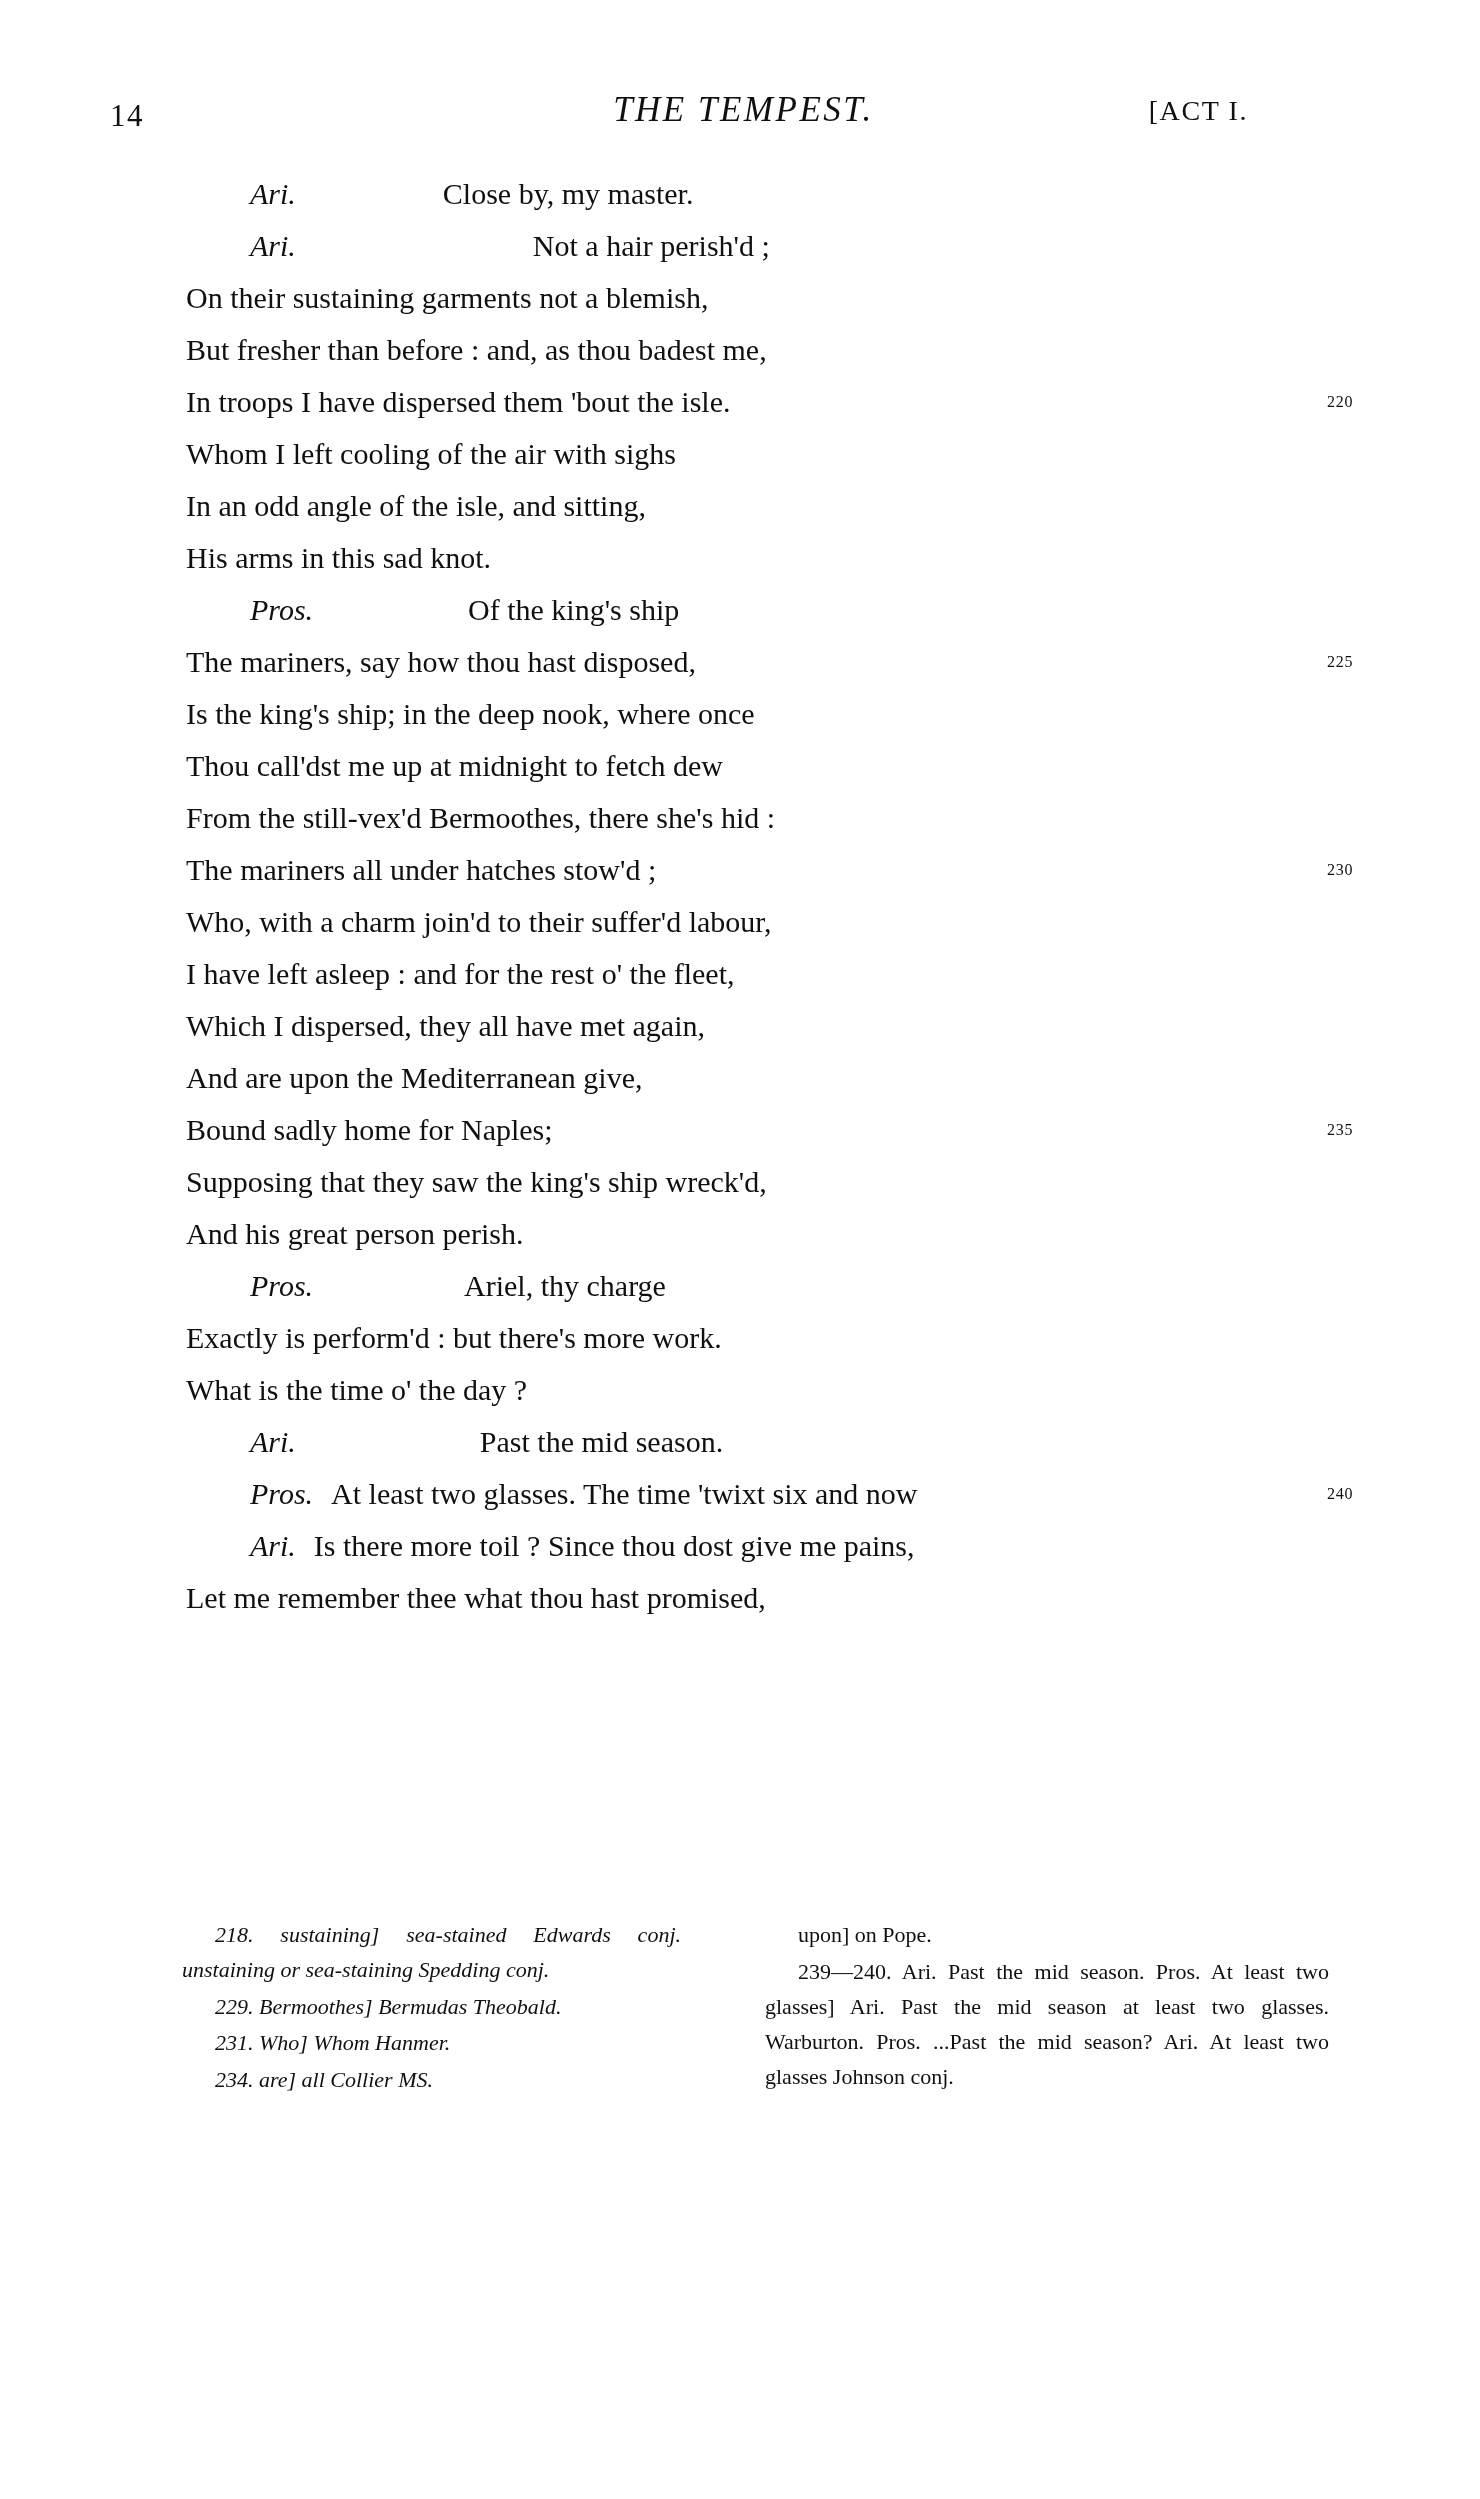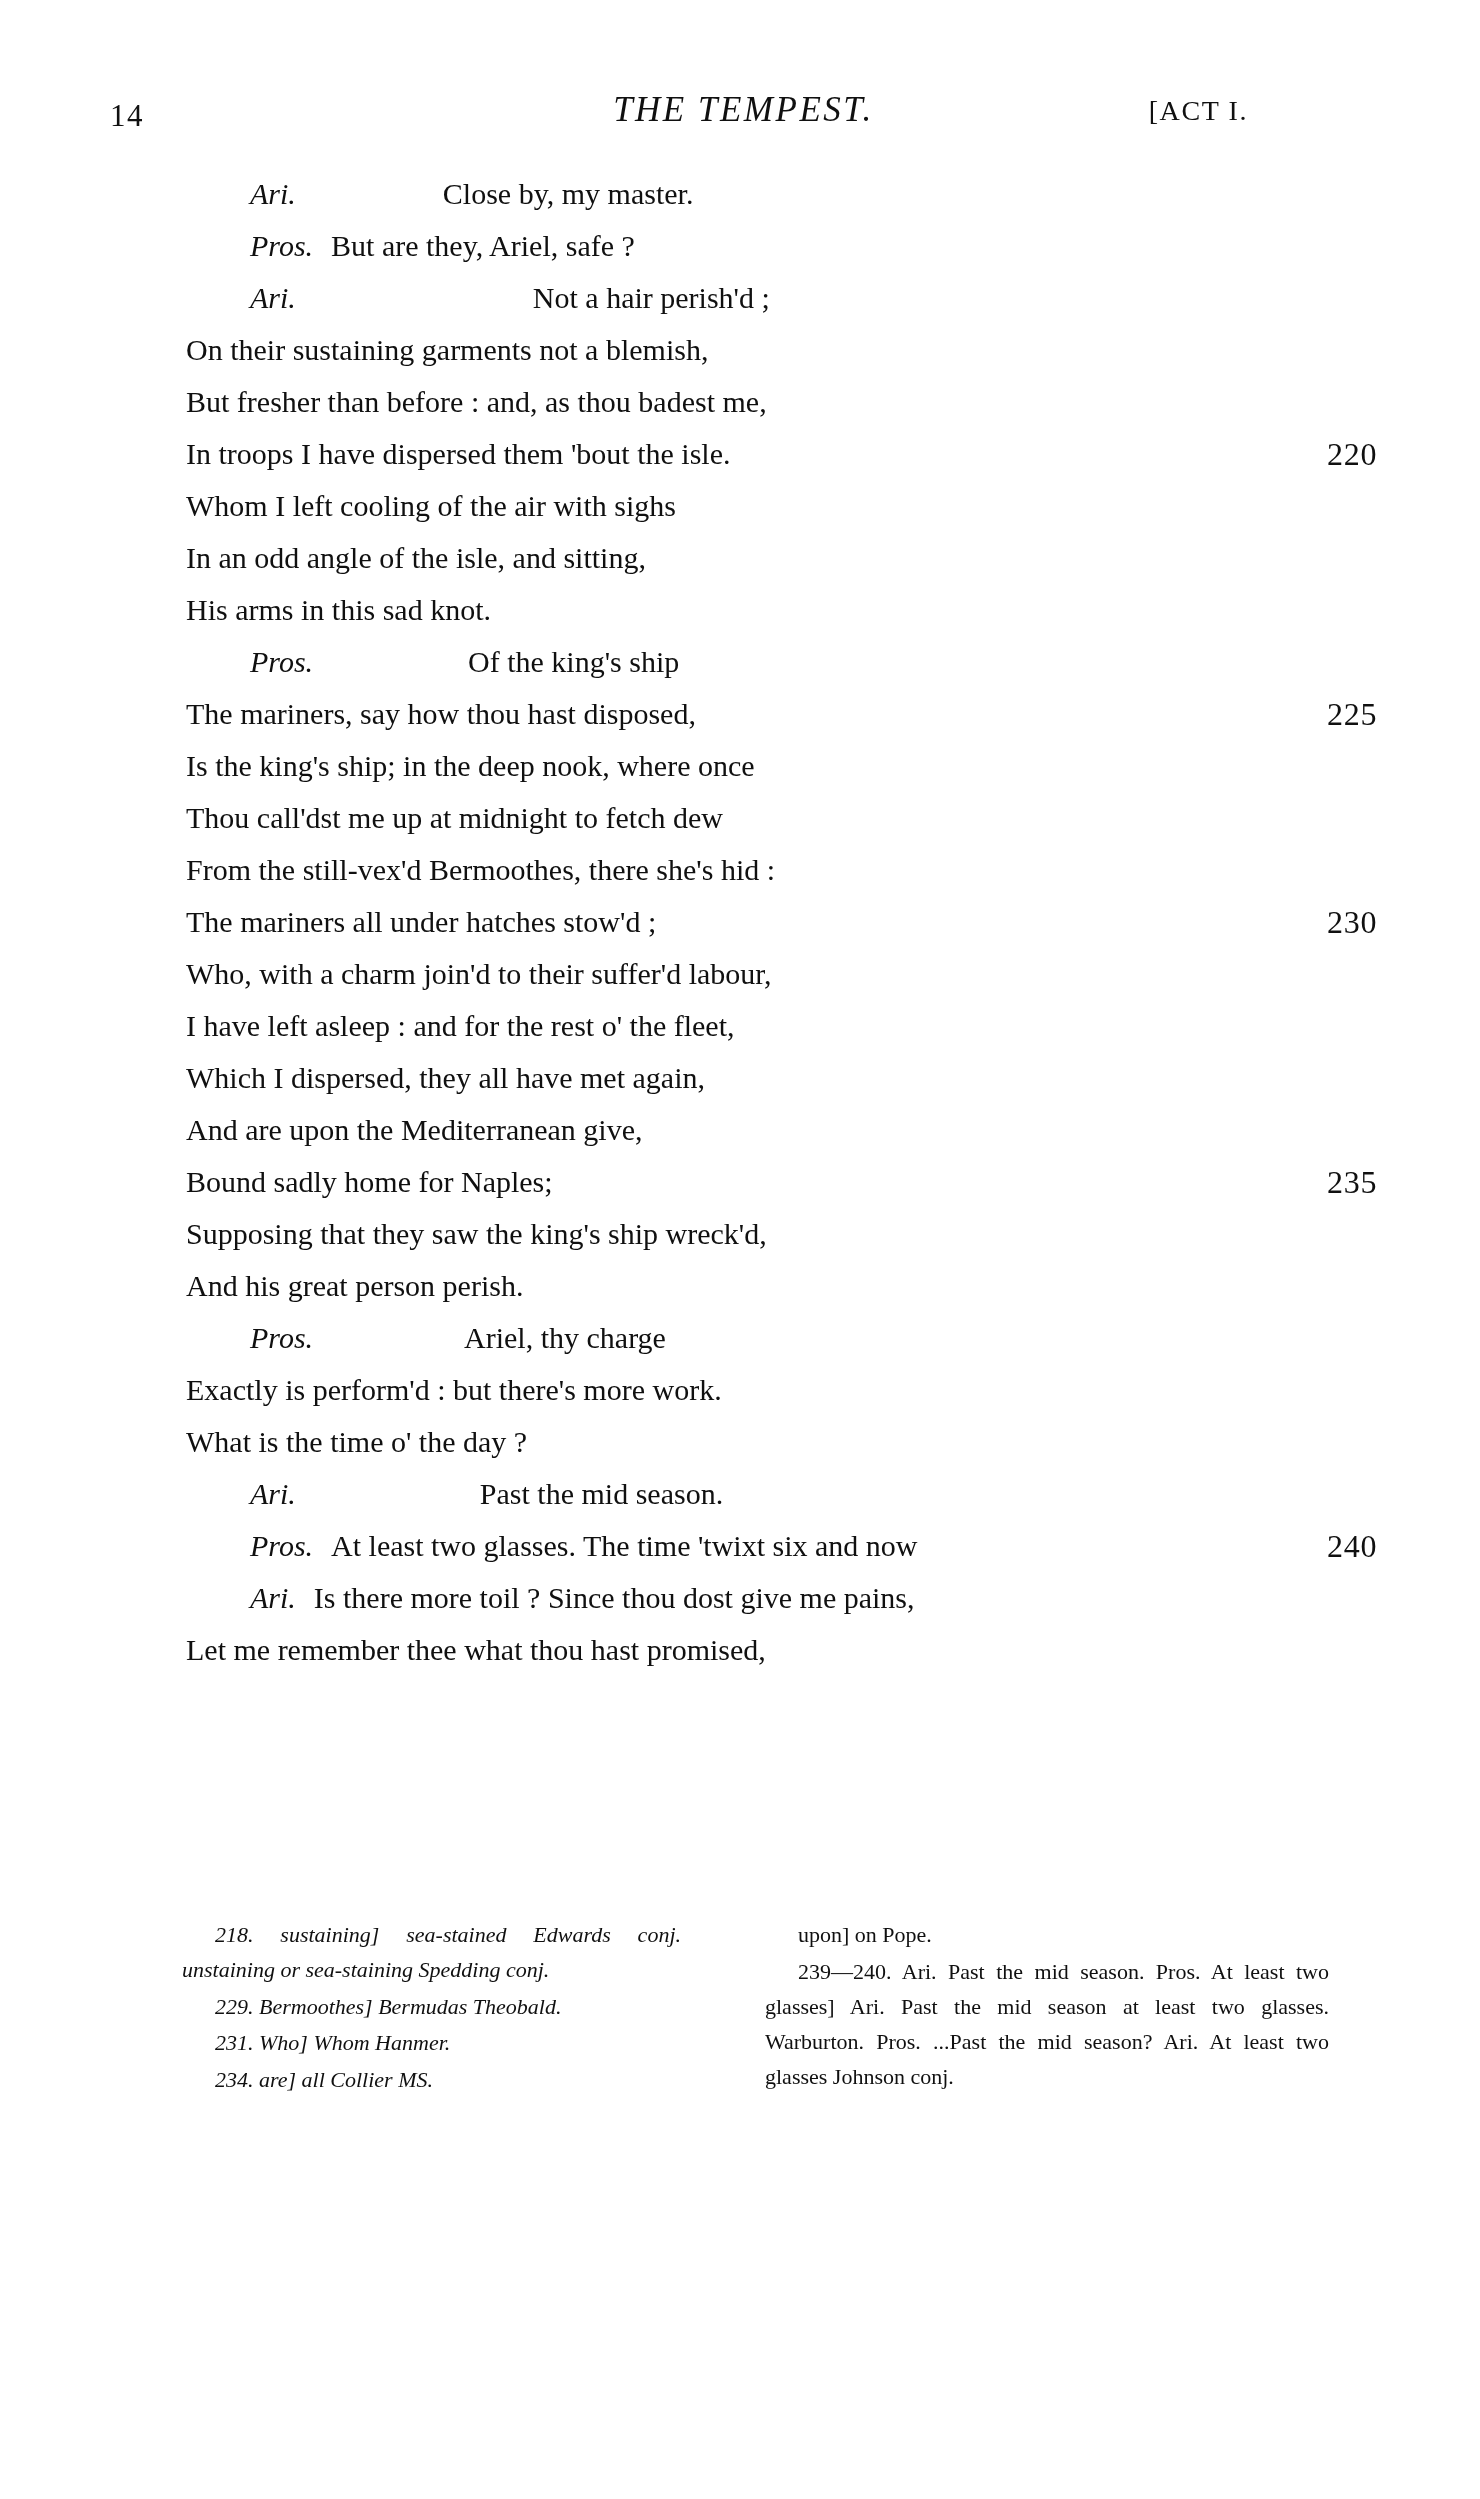--- a/index.html
+++ b/index.html
@@ -75,21 +75,21 @@
   }
   .vline.indent {
     padding-left: 64px;
   }
   .spacer {
     display: inline-block;
   }
   .linenum {
     position: absolute;
     left: 1141px;
-    font-size: 32px;
+    font-size: 16px;
     line-height: 52px;
     letter-spacing: 0.8px;
   }
 
   
   .notes {
     position: absolute;
     top: 1917px;
     left: 0;
     width: 1481px;
@@ -120,21 +120,20 @@
 <div class="page">
 
   <div class="header">
     <div class="folio">14</div>
     <div class="running-title">THE TEMPEST.</div>
     <div class="act-marker">[ACT I.</div>
   </div>
 
   <div class="body-text" id="verse">
       <div class="vline indent"><span class="speaker">Ari.</span><span class="spacer" style="width: 147px;"></span><span>Close by, my master.</span></div>
-      <div class="vline indent"><span class="speaker">Pros.</span><span class="spacer" style="width: 18px;"></span><span>But are they, Ariel, safe ?</span></div>
       <div class="vline indent"><span class="speaker">Ari.</span><span class="spacer" style="width: 237px;"></span><span>Not a hair perish'd ;</span></div>
       <div class="vline"><span>On their sustaining garments not a blemish,</span></div>
       <div class="vline"><span>But fresher than before : and, as thou badest me,</span></div>
       <div class="vline"><span>In troops I have dispersed them 'bout the isle.</span><span class="linenum">220</span></div>
       <div class="vline"><span>Whom I left cooling of the air with sighs</span></div>
       <div class="vline"><span>In an odd angle of the isle, and sitting,</span></div>
       <div class="vline"><span>His arms in this sad knot.</span></div>
       <div class="vline indent"><span class="speaker">Pros.</span><span class="spacer" style="width: 155px;"></span><span>Of the king's ship</span></div>
       <div class="vline"><span>The mariners, say how thou hast disposed,</span><span class="linenum">225</span></div>
       <div class="vline"><span>Is the king's ship; in the deep nook, where once</span></div>

